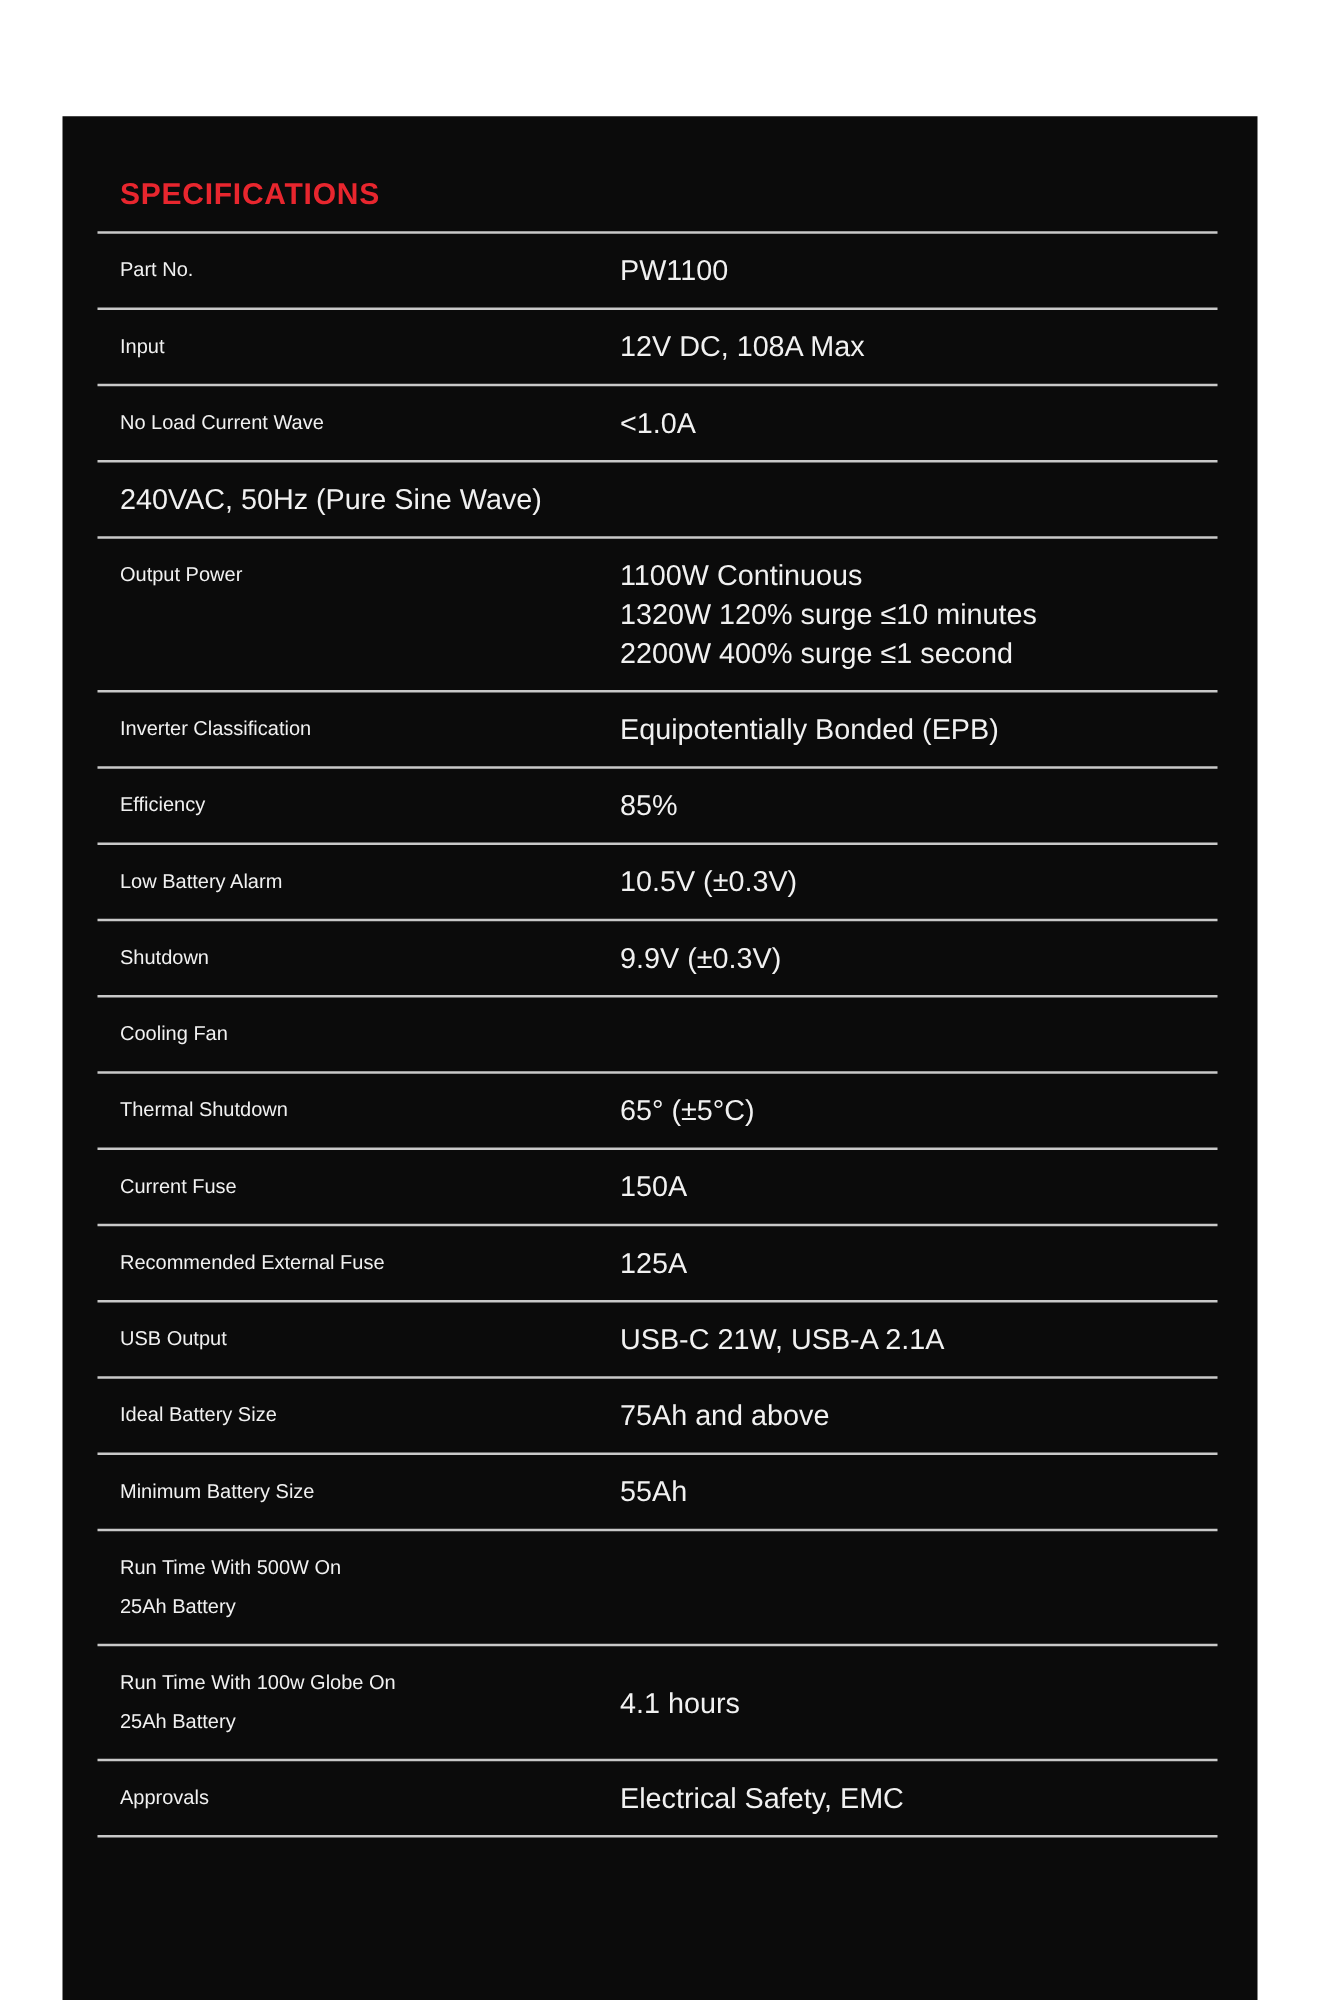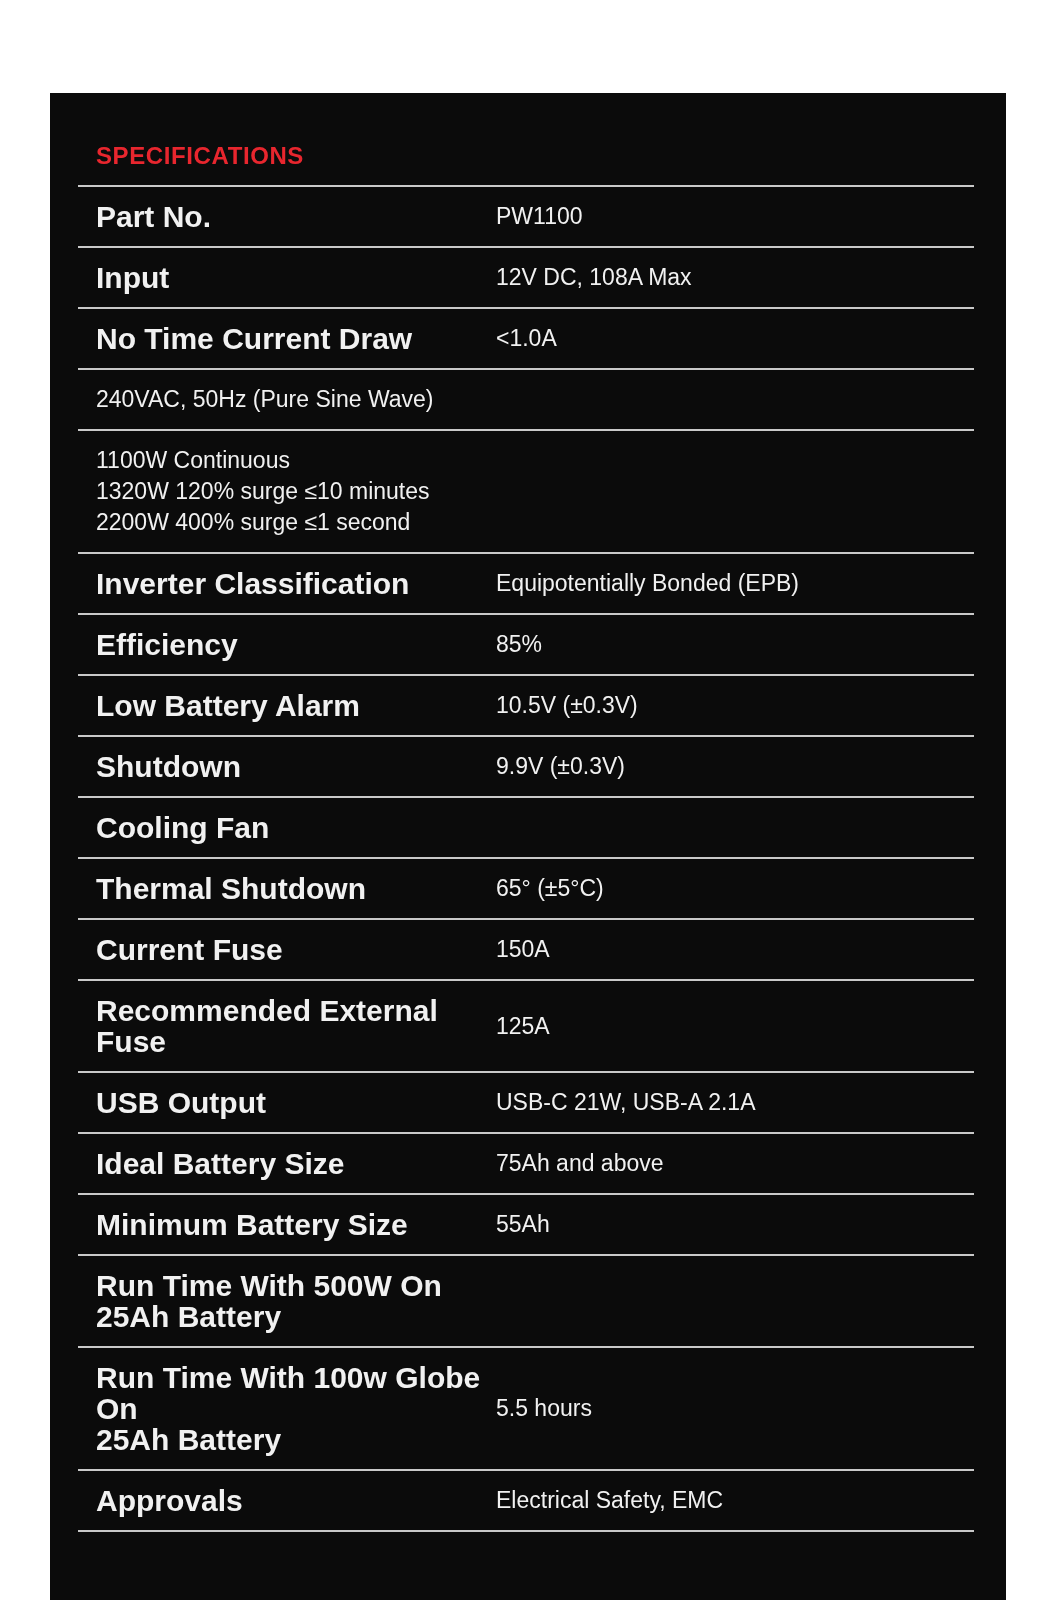--- a/index.html
+++ b/index.html
@@ -43,22 +43,22 @@
   .row{
     display:grid;
     grid-template-columns:400px 1fr;
     align-items:center;
     padding:14px 0 14px 18px;
     border-bottom:2px solid var(--divider);
   }
   .row.top{align-items:start;}
   .label{
     color:var(--text);
-    font-size:30px;
-    font-weight:700;
+    font-size:16px;
+    font-weight:400;
     line-height:31px;
     white-space:pre-line;
   }
   .value{
     color:var(--text);
     font-size:23px;
     font-weight:400;
     line-height:31px;
     white-space:pre-line;
   }
@@ -76,29 +76,30 @@
       <div class="label">Part No.</div>
       <div class="value">PW1100</div>
     </div>
 
     <div class="row">
       <div class="label">Input</div>
       <div class="value">12V DC, 108A Max</div>
     </div>
 
     <div class="row">
-      <div class="label">No Time Current Draw</div>
+      <div class="label">No Load Current Wave</div>
       <div class="value">&lt;1.0A</div>
     </div>
 
     <div class="row">
       <div class="value">240VAC, 50Hz (Pure Sine Wave)</div>
     </div>
 
     <div class="row top">
+      <div class="label">Output Power</div>
       <div class="value">1100W Continuous
 1320W 120% surge ≤10 minutes
 2200W 400% surge ≤1 second</div>
     </div>
 
     <div class="row">
       <div class="label">Inverter Classification</div>
       <div class="value">Equipotentially Bonded (EPB)</div>
     </div>
 
@@ -152,21 +153,21 @@
     </div>
 
     <div class="row">
       <div class="label">Run Time With 500W On
 25Ah Battery</div>
     </div>
 
     <div class="row">
       <div class="label">Run Time With 100w Globe On
 25Ah Battery</div>
-      <div class="value">5.5 hours</div>
+      <div class="value">4.1 hours</div>
     </div>
 
     <div class="row">
       <div class="label">Approvals</div>
       <div class="value">Electrical Safety, EMC</div>
     </div>
 
   </div>
 </div>
 

